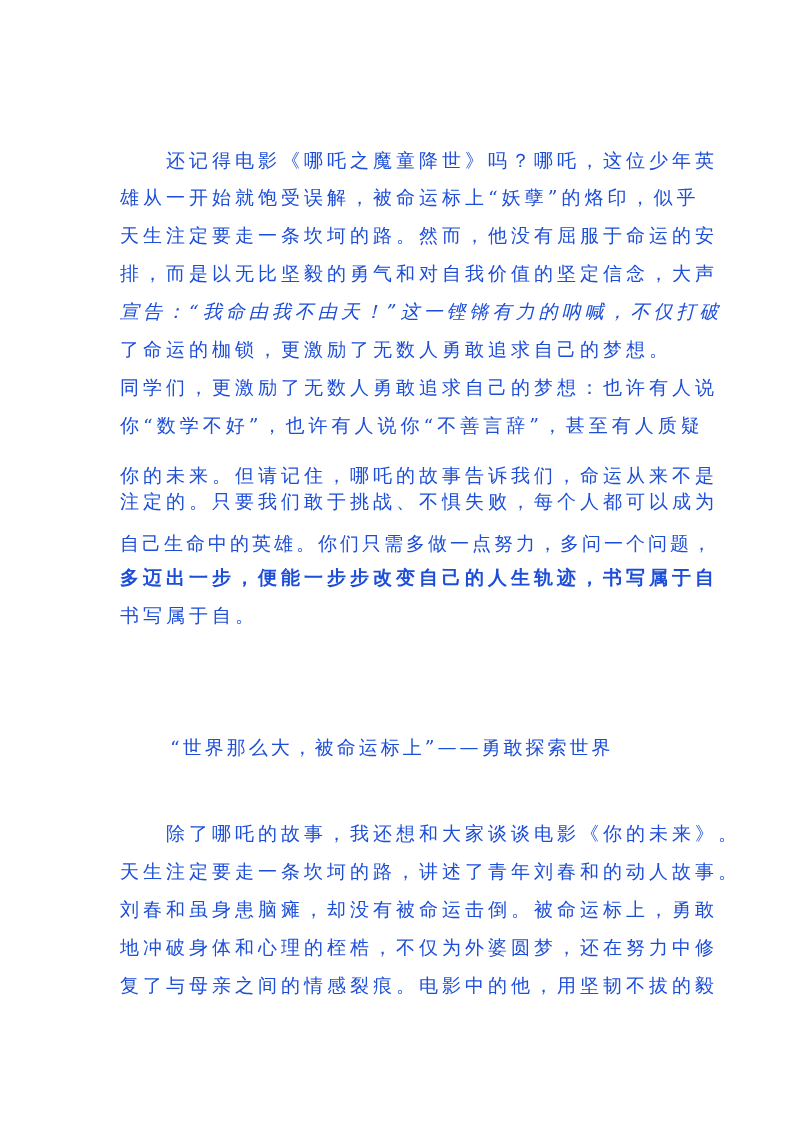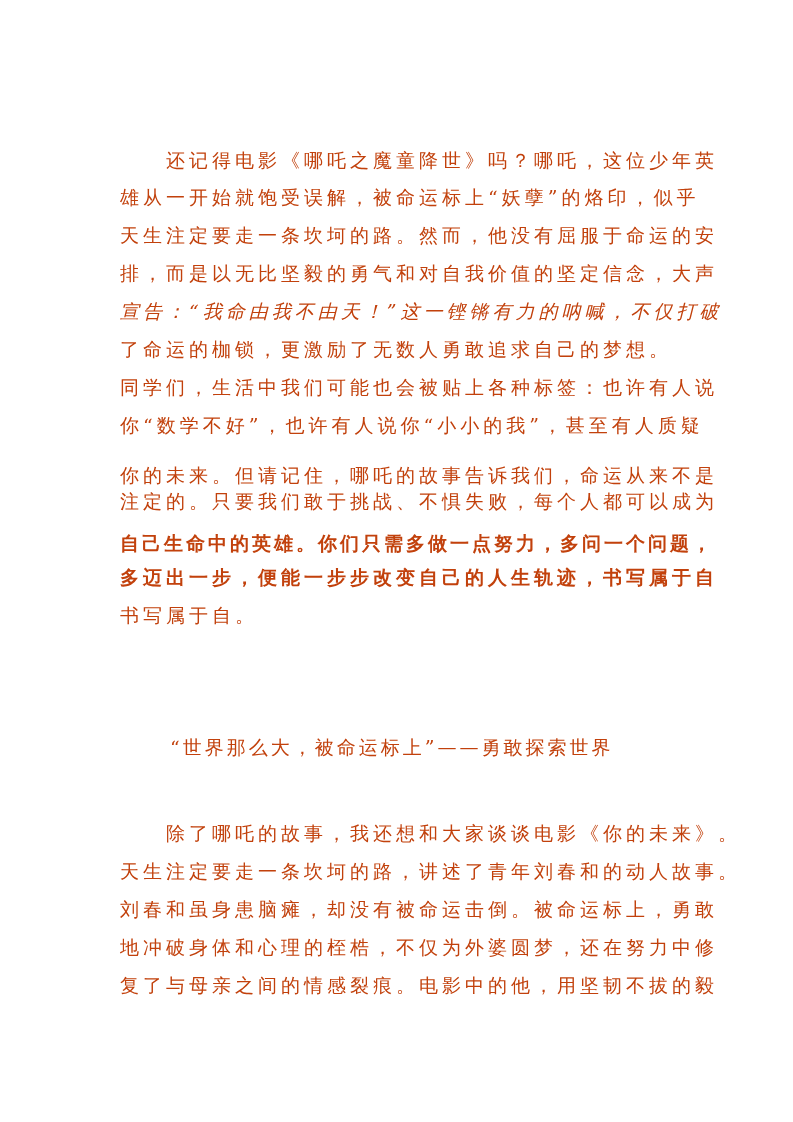--- a/index.html
+++ b/index.html
@@ -25,43 +25,43 @@
     }
     .line {
       position: absolute;
       left: 120px;
       width: 560px;
       height: 38px;
       line-height: 38px;
       font-size: 19px;
       letter-spacing: 4px;
       white-space: nowrap;
-      color: #c2410c;
+      color: #1d4ed8;
     }
   </style>
 </head>
 <body>
 
 <div class="page">
 
   <div>
     <div class="line" style="top:141px; left:166px; width:514px;">还记得电影《哪吒之魔童降世》吗？哪吒，这位少年英</div>
     <div class="line" style="top:178px;">雄从一开始就饱受误解，被命运标上“妖孽”的烙印，似乎</div>
     <div class="line" style="top:216px;">天生注定要走一条坎坷的路。然而，他没有屈服于命运的安</div>
     <div class="line" style="top:254px;">排，而是以无比坚毅的勇气和对自我价值的坚定信念，大声</div>
     <div class="line" style="top:292px;font-style:italic;">宣告：“我命由我不由天！”这一铿锵有力的呐喊，不仅打破</div>
     <div class="line" style="top:330px;">了命运的枷锁，更激励了无数人勇敢追求自己的梦想。</div>
   </div>
 
   <div>
-    <div class="line" style="top:368px;">同学们，生活中我们可能也会被贴上各种标签：也许有人说</div>
-    <div class="line" style="top:406px;">你“数学不好”，也许有人说你“小小的我”，甚至有人质疑</div>
+    <div class="line" style="top:368px;">同学们，更激励了无数人勇敢追求自己的梦想：也许有人说</div>
+    <div class="line" style="top:406px;">你“数学不好”，也许有人说你“不善言辞”，甚至有人质疑</div>
     <div class="line" style="top:456px;">你的未来。但请记住，哪吒的故事告诉我们，命运从来不是</div>
     <div class="line" style="top:482px;">注定的。只要我们敢于挑战、不惧失败，每个人都可以成为</div>
-    <div class="line" style="top:524px; letter-spacing:3px;font-weight:bold;">自己生命中的英雄。你们只需多做一点努力，多问一个问题，</div>
+    <div class="line" style="top:524px; letter-spacing:3px;">自己生命中的英雄。你们只需多做一点努力，多问一个问题，</div>
     <div class="line" style="top:558px;font-weight:bold;">多迈出一步，便能一步步改变自己的人生轨迹，书写属于自</div>
     <div class="line" style="top:596px;">书写属于自。</div>
   </div>
 
   <div class="line" style="top:728px; left:170px; width:500px; letter-spacing:3px;">“世界那么大，被命运标上”——勇敢探索世界</div>
 
   <div>
     <div class="line" style="top:814px; left:166px; width:514px;">除了哪吒的故事，我还想和大家谈谈电影《你的未来》。</div>
     <div class="line" style="top:852px;">天生注定要走一条坎坷的路，讲述了青年刘春和的动人故事。</div>
     <div class="line" style="top:890px;">刘春和虽身患脑瘫，却没有被命运击倒。被命运标上，勇敢</div>

